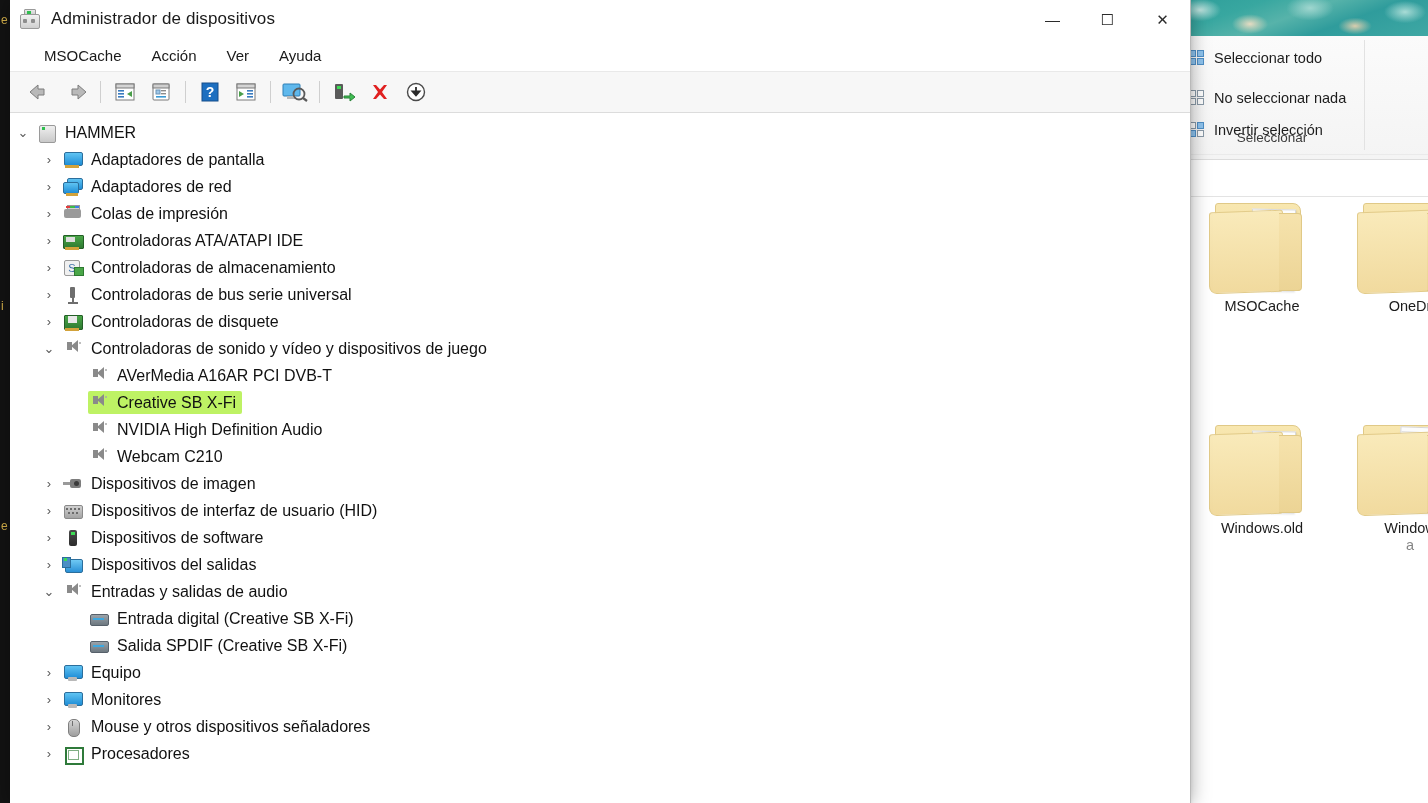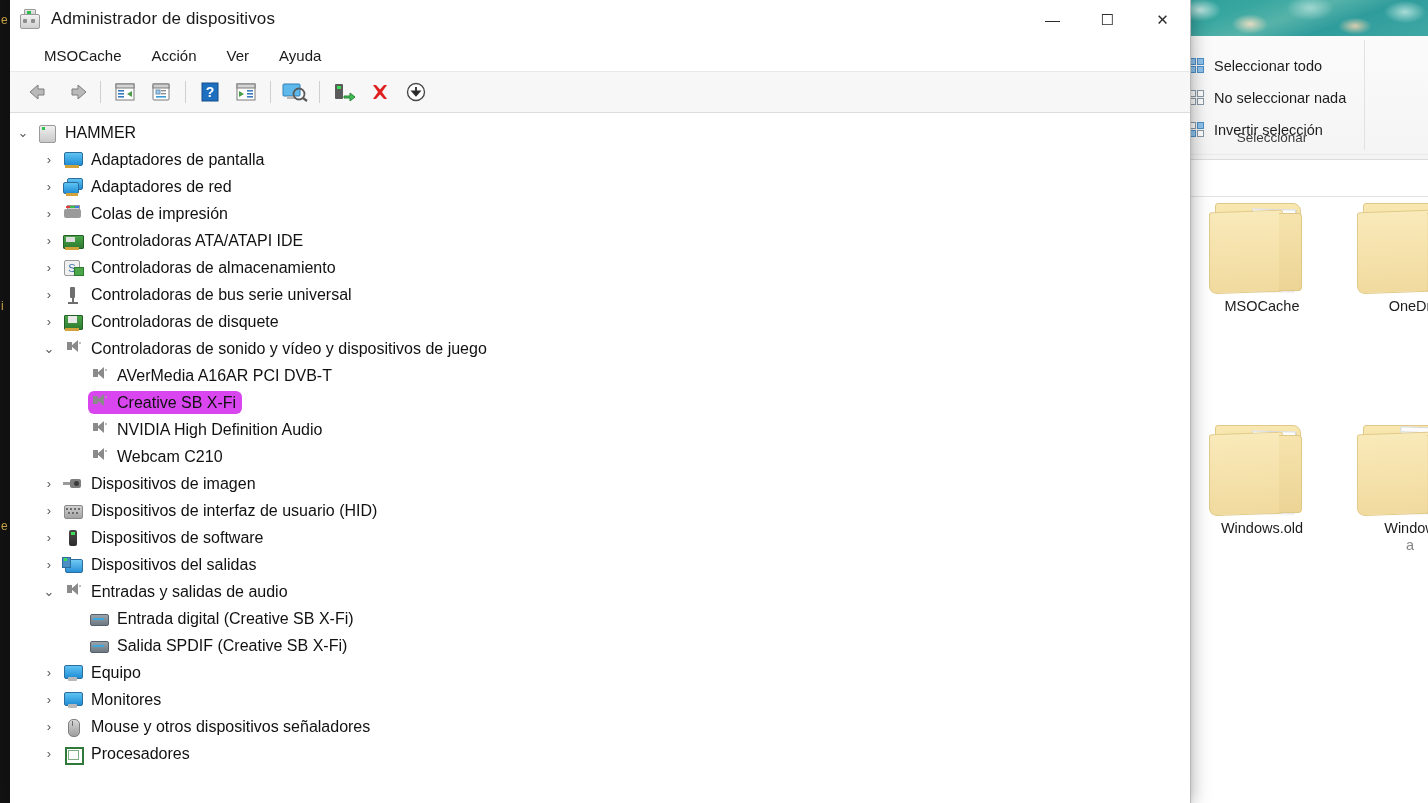--- a/index.html
+++ b/index.html
@@ -150,21 +150,21 @@
   .tb-sep{width:1px;height:22px;background:#cfcfcf;margin:0 6px;}
 
   #devmgr-body{flex:1 1 auto;position:relative;background:#ffffff;overflow:hidden;}
   #tree-pane{position:absolute;left:0;top:0;right:40px;bottom:0;padding-top:6px;}
 
   .tree-row{
     height:27px;display:flex;align-items:center;white-space:nowrap;
     font-size:16px;color:#111111;
   }
   .row-hit{display:flex;align-items:center;height:23px;border-radius:2px;padding-right:6px;}
-  .tree-row.selected .row-hit{background:#d946ef;border-radius:6px;}
+  .tree-row.selected .row-hit{background:#bef264;}
   .twisty{
     width:26px;flex:0 0 26px;display:flex;align-items:center;justify-content:center;
     color:#5a5a5a;font-size:13px;
   }
   .tree-icon{width:22px;height:20px;flex:0 0 22px;position:relative;margin-right:7px;}
   .tree-label{line-height:20px;}
 
   
   .ic-mon{position:absolute;left:2px;top:2px;width:17px;height:12px;border-radius:2px;
     background:linear-gradient(to bottom,#5fc3f2,#1f8dd6);border:1px solid #2b6e9c;}
@@ -233,21 +233,21 @@
   <div class="gutter-glyph" style="top:14px;">e</div>
   <div class="gutter-glyph" style="top:300px;">i</div>
   <div class="gutter-glyph" style="top:520px;">e</div>
 </div>
 
 <div id="explorer-window">
 
   <div id="explorer-ribbon">
     <div class="ribbon-group">
 
-      <div class="ribbon-item" style="top:16px;">
+      <div class="ribbon-item" style="top:8px;">
         <span class="sel-icon">
           <span class="sel-q tl on"></span>
             <span class="sel-q tr on"></span>
           <span class="sel-q bl on"></span>
             <span class="sel-q br on"></span>
         </span>
         <span>Seleccionar todo</span>
       </div>
 
       <div class="ribbon-item" style="top:48px;">

